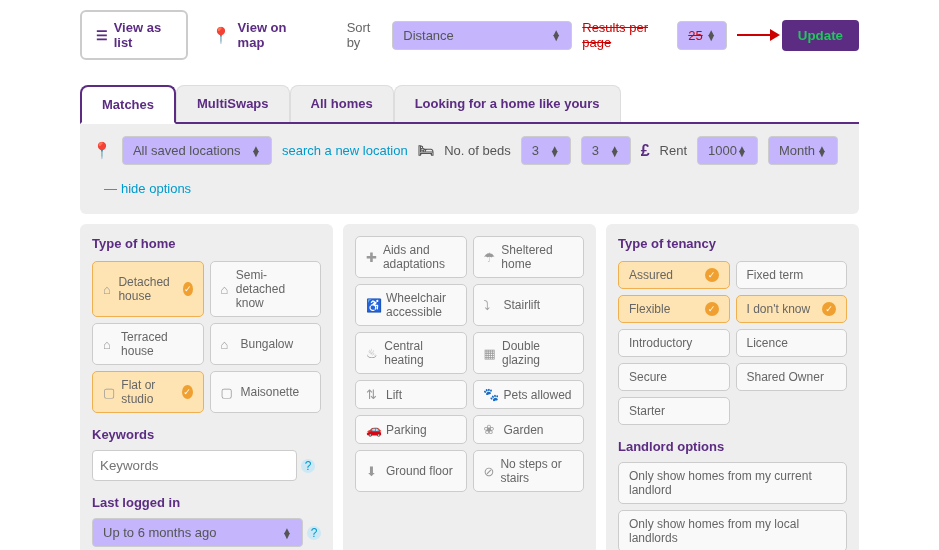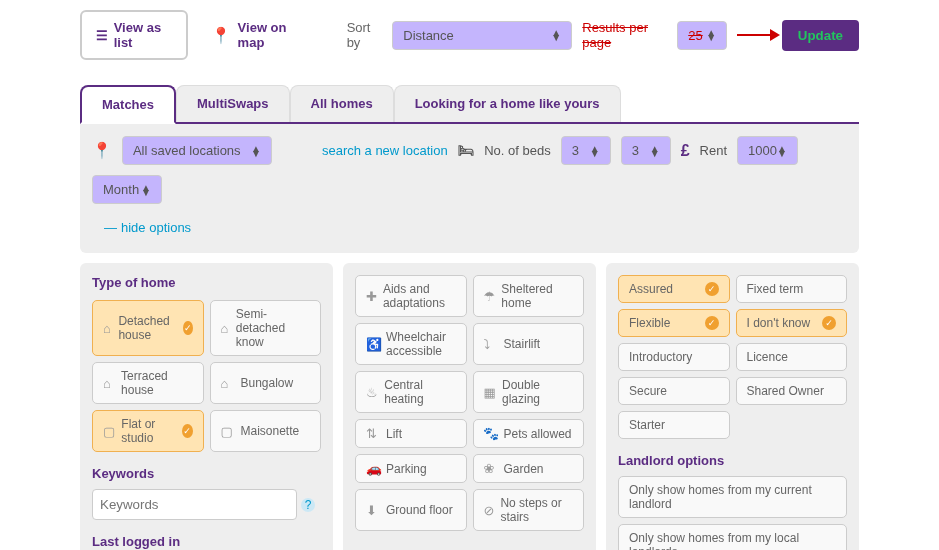--- a/index.html
+++ b/index.html
@@ -18,21 +18,21 @@
 .arrow-red::after { content: ""; position: absolute; right: -8px; top: -5px; border-left: 10px solid #c00; border-top: 6px solid transparent; border-bottom: 6px solid transparent; }
 .update-btn { background: #5b2c82; color: #22c55e; border: none; border-radius: 4px; padding: 8px 16px; font-weight: bold; cursor: pointer; }
 
 .tabs { display: flex; border-bottom: 2px solid #5b2c82; }
 .tab { background: #eee; border-radius: 8px 8px 0 0; padding: 10px 20px; color: #5b2c82; font-weight: bold; cursor: pointer; border: 1px solid #ddd; border-bottom: none; }
 .tab.active { background: #fff; border: 2px solid #5b2c82; border-bottom: 2px solid #fff; margin-bottom: -2px; }
 
 .filter-bar { background: #eee; border-radius: 0 0 6px 6px; padding: 12px; display: flex; align-items: center; gap: 10px; flex-wrap: wrap; }
 .pin-icon { color: #5b2c82; font-size: 16px; }
 .beds-icon, .pound-icon { color: #555; font-weight: bold; }
-.link-blue { color: #0099cc; cursor: pointer; margin-left: 40px; }
+.link-blue { color: #0099cc; cursor: pointer; }
 .hide-opts { padding: 6px 12px; color: #0099cc; display: flex; align-items: center; gap: 4px; }
 
 .panels { display: flex; gap: 10px; margin-top: 10px; }
 .panel { background: #eee; border-radius: 6px; padding: 12px; flex: 1; }
 .panel-title { color: #5b2c82; font-weight: bold; margin-bottom: 10px; }
 .chip-grid { display: flex; flex-wrap: wrap; gap: 6px; }
 .chip { border: 1px solid #ccc; border-radius: 5px; padding: 6px 10px; background: #f9f9f9; display: flex; align-items: center; gap: 6px; cursor: pointer; font-size: 12px; color: #666; min-width: 105px; }
 .chip .ico { color: #999; font-size: 13px; width: 14px; }
 .chip.wide { width: 100%; }
 .chip.half { width: calc(50% - 3px); }
@@ -228,20 +228,21 @@
           <span>Ground floor</span>
         </div>
         <div class="chip half">
           <span class="ico">⊘</span>
           <span>No steps or stairs</span>
         </div>
       </div>
   </div>
 
   <div class="panel">
+    <div class="panel-title">Type of tenancy</div>
     <div class="chip-grid" id="tenancy-chips">
         <div class="chip half sel">
           <span>Assured</span>
           <span class="check">✓</span>
         </div>
         <div class="chip half">
           <span>Fixed term</span>
         </div>
         <div class="chip half sel">
           <span>Flexible</span>

